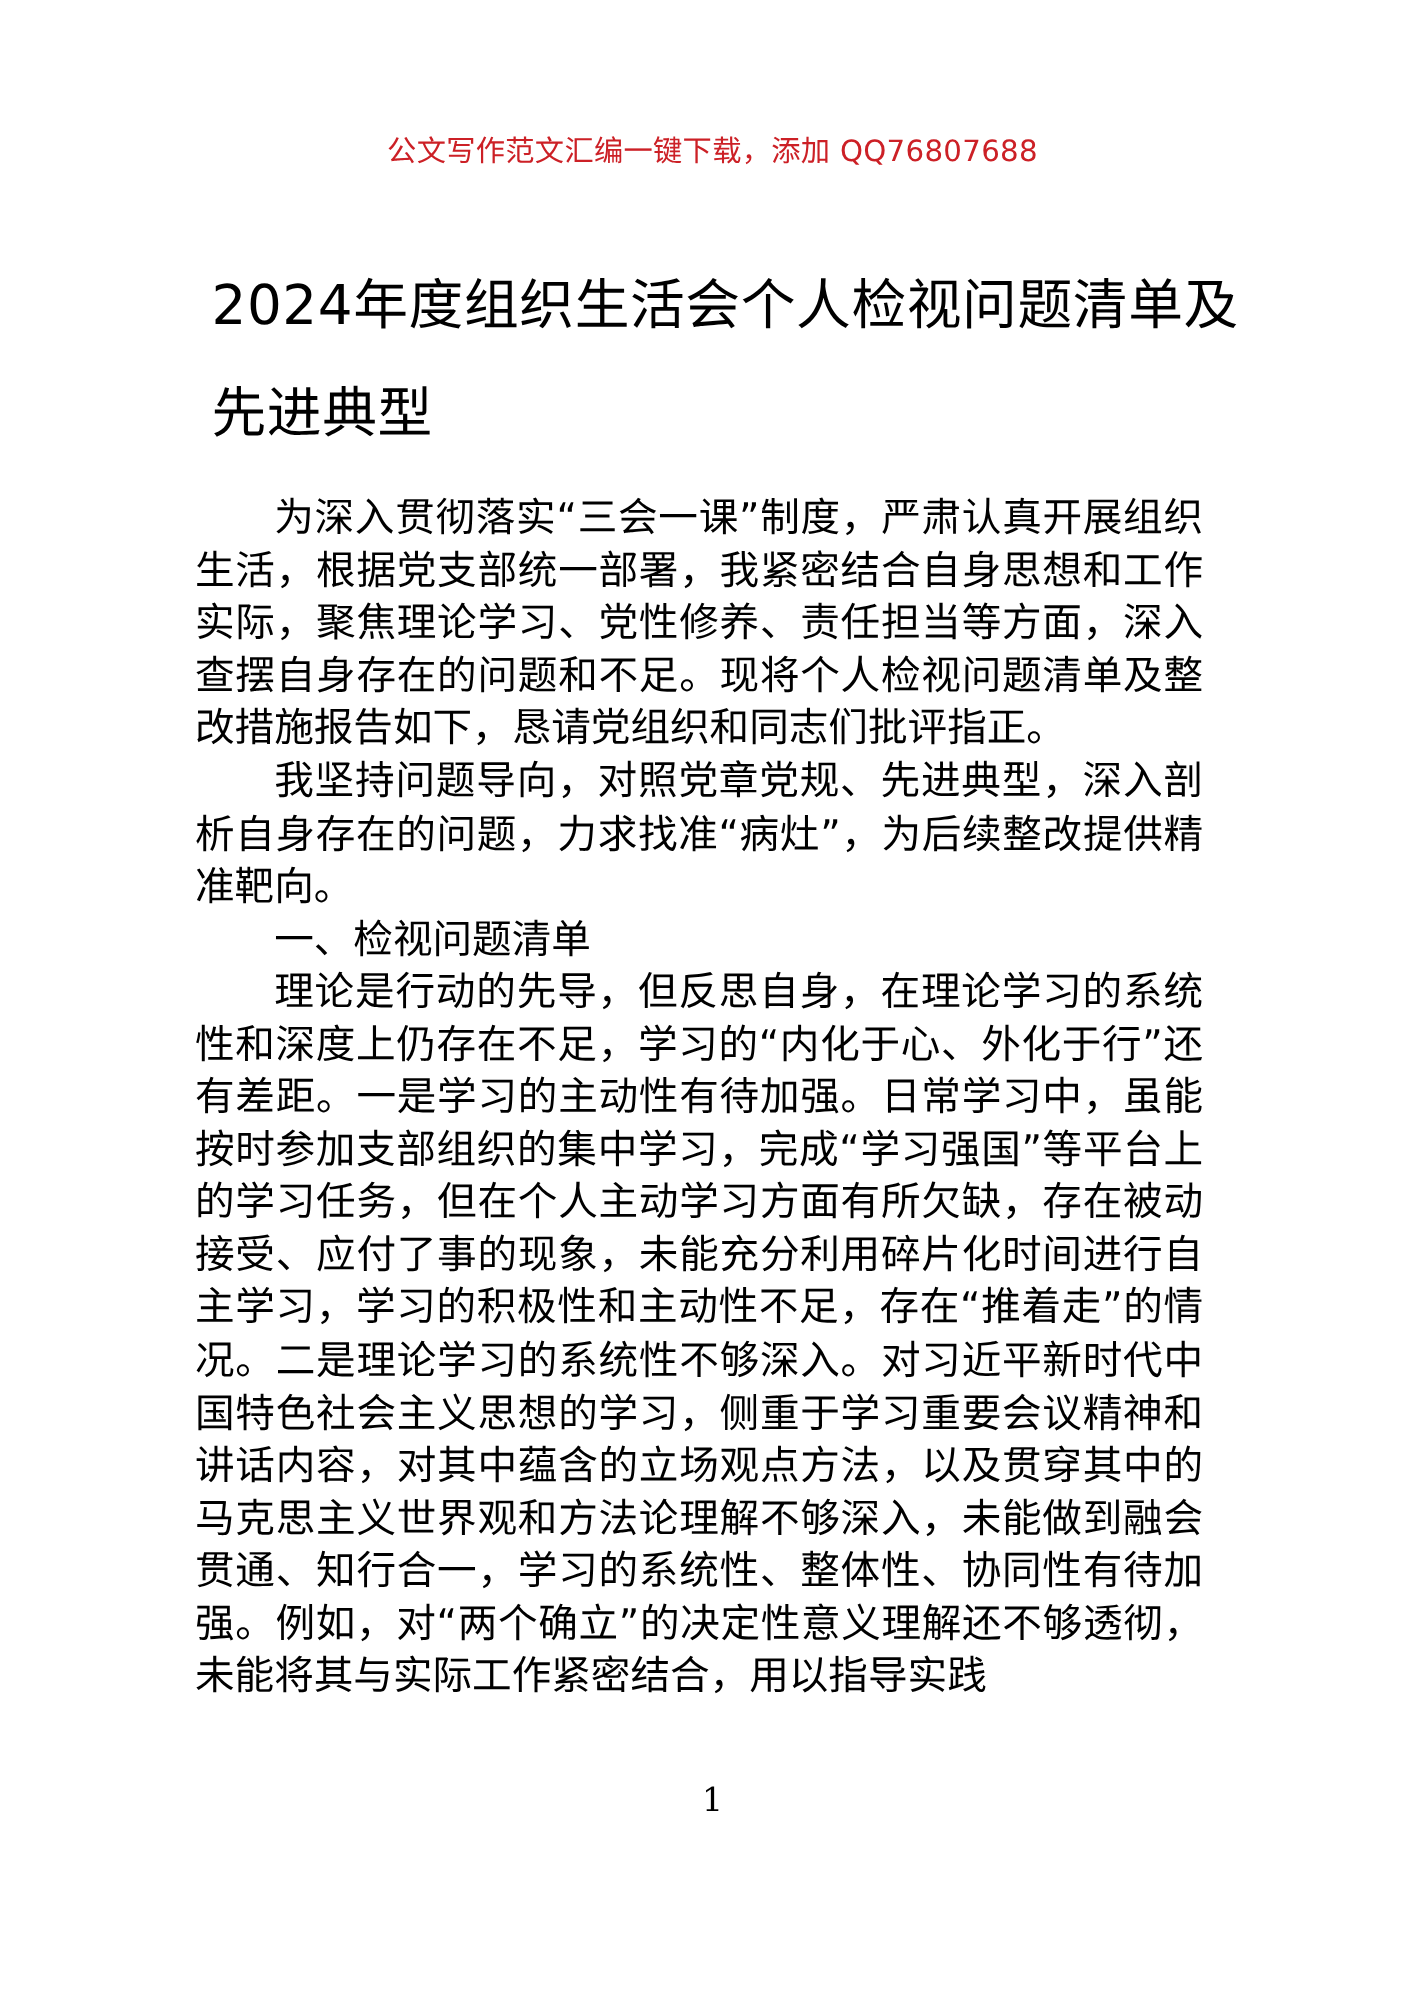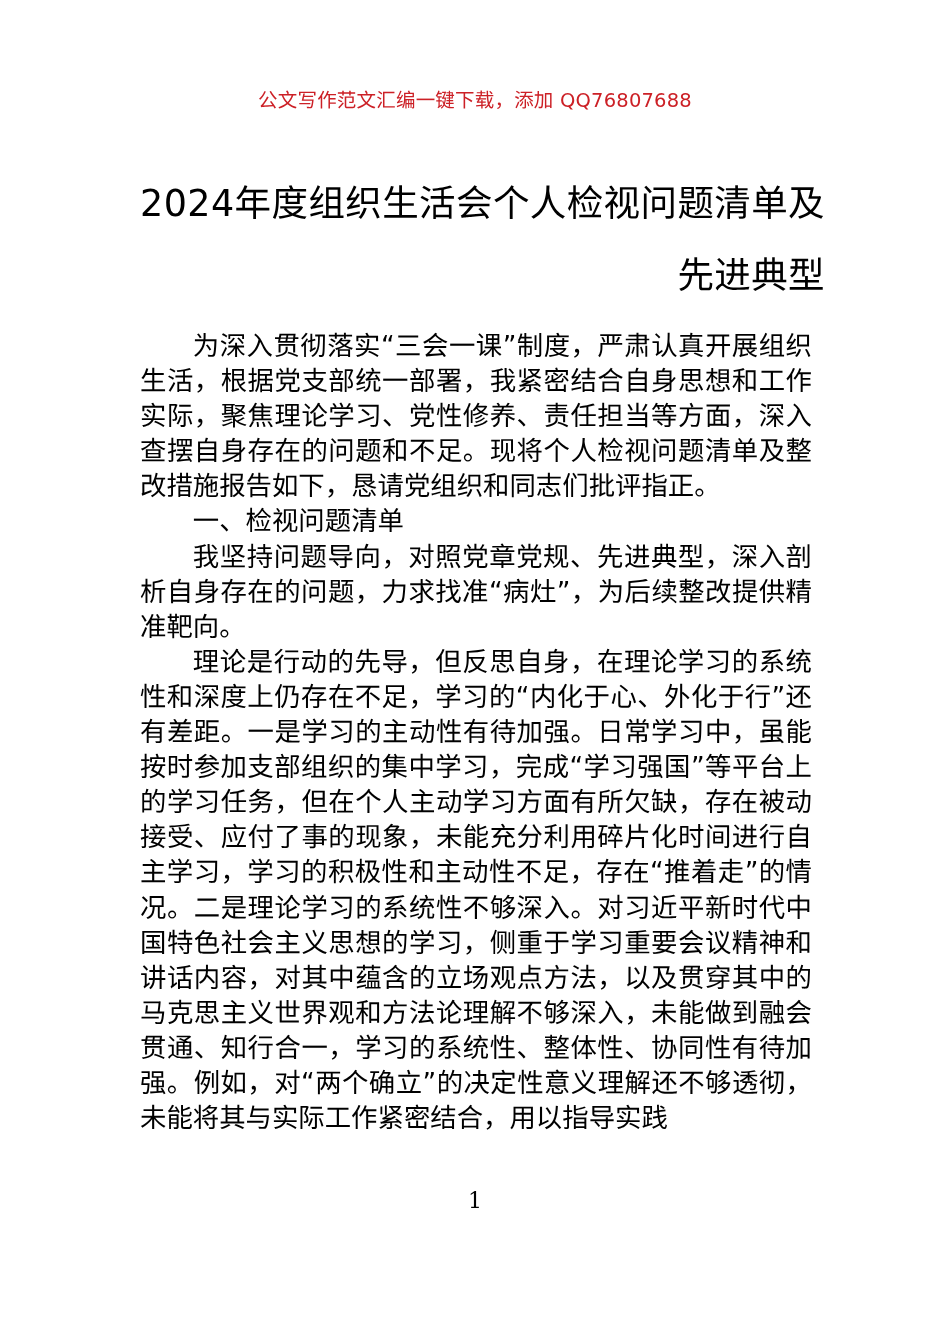--- a/index.html
+++ b/index.html
@@ -33,35 +33,35 @@
     font-weight: 400;
     letter-spacing: 0.2px;
     white-space: nowrap;
     font-family: "DejaVu Sans", "Liberation Sans", sans-serif;
   }
 
   
   .doc-title {
     position: absolute;
     top: 168px;
-    left: 125px;
+    left: 141px;
     width: 700px;
-    text-align: right;
+    text-align: left;
     font-size: 36.5px;
     font-weight: 400;
     line-height: 72px;
     letter-spacing: 0.4px;
     font-family: "DejaVu Sans", "Liberation Sans", sans-serif;
   }
 
   
   .body-block {
     position: absolute;
     top: 328px;
-    left: 140px;
+    left: 130px;
     width: 672px;
   }
 
   .para {
     font-size: 26.4px;
     line-height: 35.1px;
     letter-spacing: 0px;
     text-align: justify;
     text-align-last: left;
     text-justify: inter-ideograph;
@@ -93,20 +93,20 @@
 
   <div class="promo-header">公文写作范文汇编一键下载，添加 QQ76807688</div>
 
   <div class="doc-title">
     <div>2024年度组织生活会个人检视问题清单及</div>
     <div>先进典型</div>
   </div>
 
   <div class="body-block">
     <p class="para indent">为深入贯彻落实“三会一课”制度，严肃认真开展组织生活，根据党支部统一部署，我紧密结合自身思想和工作实际，聚焦理论学习、党性修养、责任担当等方面，深入查摆自身存在的问题和不足。现将个人检视问题清单及整改措施报告如下，恳请党组织和同志们批评指正。</p>
+    <p class="para indent">我坚持问题导向，对照党章党规、先进典型，深入剖析自身存在的问题，力求找准“病灶”，为后续整改提供精准靶向。</p>
     <p class="para indent">一、检视问题清单</p>
-    <p class="para indent">我坚持问题导向，对照党章党规、先进典型，深入剖析自身存在的问题，力求找准“病灶”，为后续整改提供精准靶向。</p>
     <p class="para indent">理论是行动的先导，但反思自身，在理论学习的系统性和深度上仍存在不足，学习的“内化于心、外化于行”还有差距。一是学习的主动性有待加强。日常学习中，虽能按时参加支部组织的集中学习，完成“学习强国”等平台上的学习任务，但在个人主动学习方面有所欠缺，存在被动接受、应付了事的现象，未能充分利用碎片化时间进行自主学习，学习的积极性和主动性不足，存在“推着走”的情况。二是理论学习的系统性不够深入。对习近平新时代中国特色社会主义思想的学习，侧重于学习重要会议精神和讲话内容，对其中蕴含的立场观点方法，以及贯穿其中的马克思主义世界观和方法论理解不够深入，未能做到融会贯通、知行合一，学习的系统性、整体性、协同性有待加强。例如，对“两个确立”的决定性意义理解还不够透彻，未能将其与实际工作紧密结合，用以指导实践</p>
   </div>
 
   <div class="page-number">1</div>
 
 </div>
 
 </body></html>

